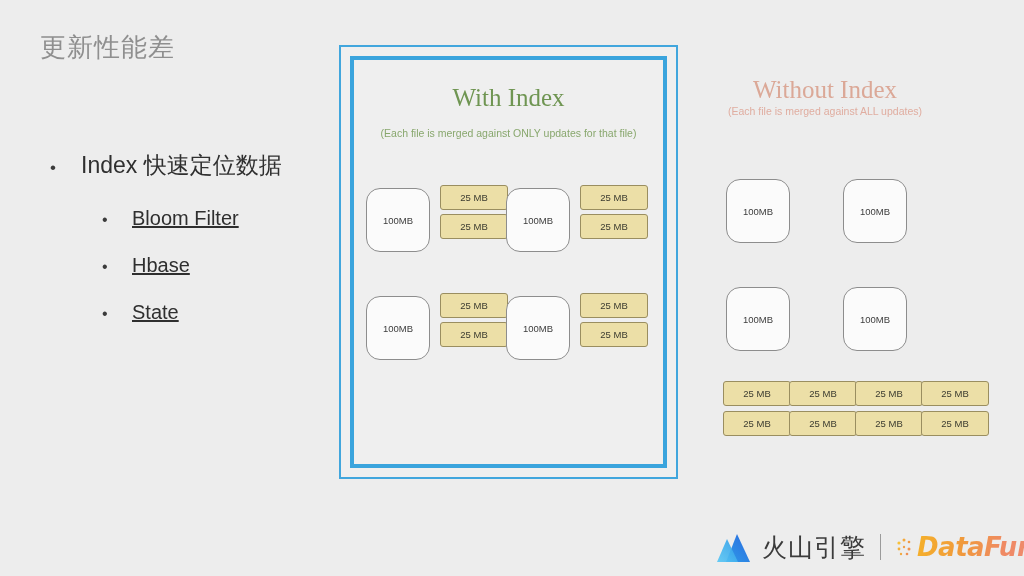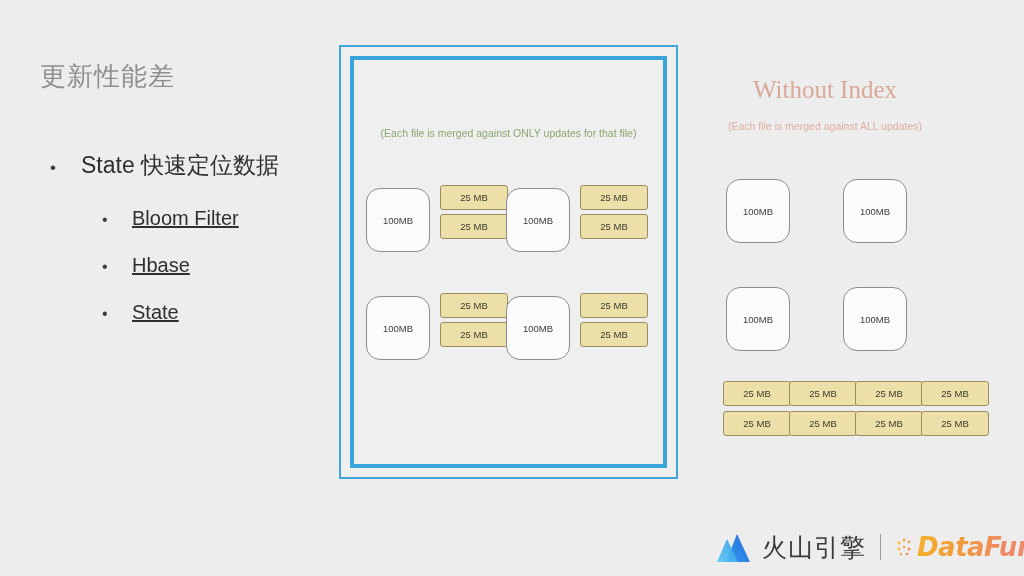--- a/index.html
+++ b/index.html
@@ -18,21 +18,20 @@
   
   #slide-title {
     position: absolute;
     left: 40px;
     top: 30px;
     font-size: 26px;
     color: #8f8f8f;
     letter-spacing: 1px;
     font-weight: 400;
     white-space: nowrap;
-    margin-top: 29px;
   }
 
   
   #bullet-list {
     position: absolute;
     left: 40px;
     top: 150px;
     width: 300px;
   }
   .bullet-row {
@@ -113,21 +112,21 @@
   }
   #without-index-heading {
     left: 690px;
     width: 270px;
     top: 76px;
     color: #dba897;
   }
   #without-index-subtitle {
     left: 690px;
     width: 270px;
-    top: 120px;
+    top: 105px;
     color: #e0ada0;
   }
 
   
   .box-100mb {
     position: absolute;
     box-sizing: border-box;
     background: #fbfbfb;
     border: 1px solid #8d8d8d;
     border-radius: 14px;
@@ -203,39 +202,40 @@
   }
 </style>
 </head>
 <body>
 
 <div id="slide-title">更新性能差</div>
 
 <div id="bullet-list">
   <div class="bullet-row level-0">
     <span class="bullet-dot">•</span>
-    <span class="bullet-text">State 快速定位数据</span>
+    <span class="bullet-text">Index 快速定位数据</span>
   </div>
   <div class="bullet-row level-1">
     <span class="bullet-dot">•</span>
     <span class="bullet-text">Bloom Filter</span>
   </div>
   <div class="bullet-row level-1">
     <span class="bullet-dot">•</span>
     <span class="bullet-text">Hbase</span>
   </div>
   <div class="bullet-row level-1">
     <span class="bullet-dot">•</span>
     <span class="bullet-text">State</span>
   </div>
 </div>
 
 <div id="with-index-frame">
   <div id="with-index-inner-frame">
 
+    <div class="panel-heading" id="with-index-heading" style="top:24px;">With Index</div>
     <div class="panel-subtitle" id="with-index-subtitle" style="top:67px;">(Each file is merged against ONLY updates for that file)</div>
 
     <div class="box-100mb" style="left:12px;  top:128px;">100MB</div>
     <div class="box-25mb" style="left:86px;  top:125px;">25 MB</div>
     <div class="box-25mb" style="left:86px;  top:154px;">25 MB</div>
 
     <div class="box-100mb" style="left:152px; top:128px;">100MB</div>
     <div class="box-25mb" style="left:226px; top:125px;">25 MB</div>
     <div class="box-25mb" style="left:226px; top:154px;">25 MB</div>
 

